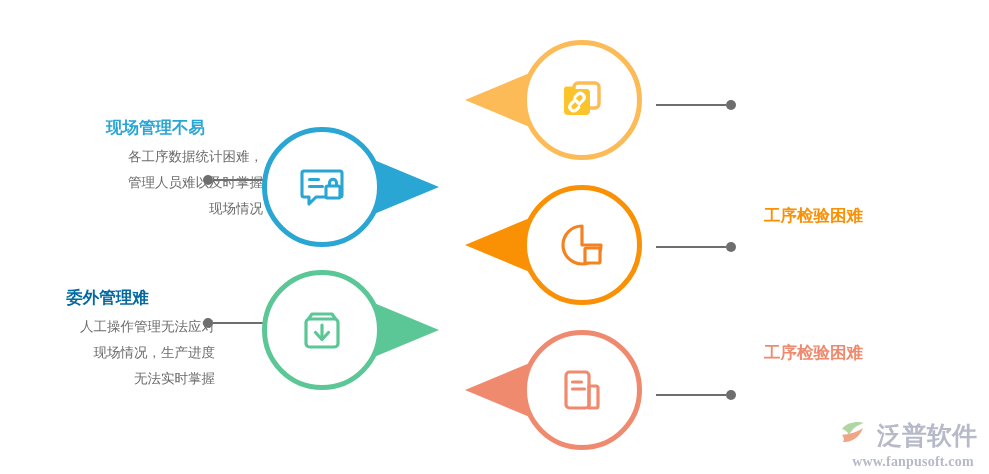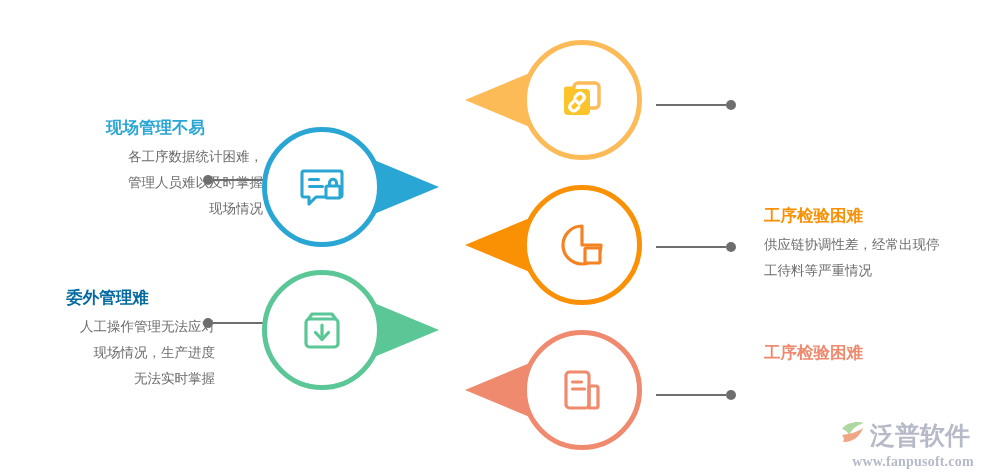--- a/index.html
+++ b/index.html
@@ -120,21 +120,21 @@
     top: 418px;
     width: 150px;
     text-align: center;
     opacity: 0.62;
     pointer-events: none;
   }
   #watermark .wm-row {
     display: flex;
     align-items: center;
     justify-content: flex-start;
-    gap: 2px;
+    gap: 9px;
   }
   #watermark .wm-mark {
     flex: 0 0 auto;
   }
   #watermark .wm-name {
     font-size: 25px;
     font-weight: bold;
     color: #8a8fa8;
     letter-spacing: 0px;
     line-height: 1;
@@ -167,24 +167,20 @@
     <div class="body">
       <div>人工操作管理无法应对</div>
       <div>现场情况，生产进度</div>
       <div>无法实时掌握</div>
     </div>
   </div>
 
 
   <div class="text-block right-block" style="top:203px;">
     <div class="heading c-orange">工序检验困难</div>
-    <div class="body">
-      <div>供应链协调性差，经常出现停</div>
-      <div>工待料等严重情况</div>
-    </div>
   </div>
 
   <div class="text-block right-block" style="top:340px;">
     <div class="heading c-salmon">工序检验困难</div>
   </div>
 
   <div class="connector" style="left:203px; top:175px; width:62px;">
     <span class="dot"></span>
     <span class="line"></span>
   </div>

